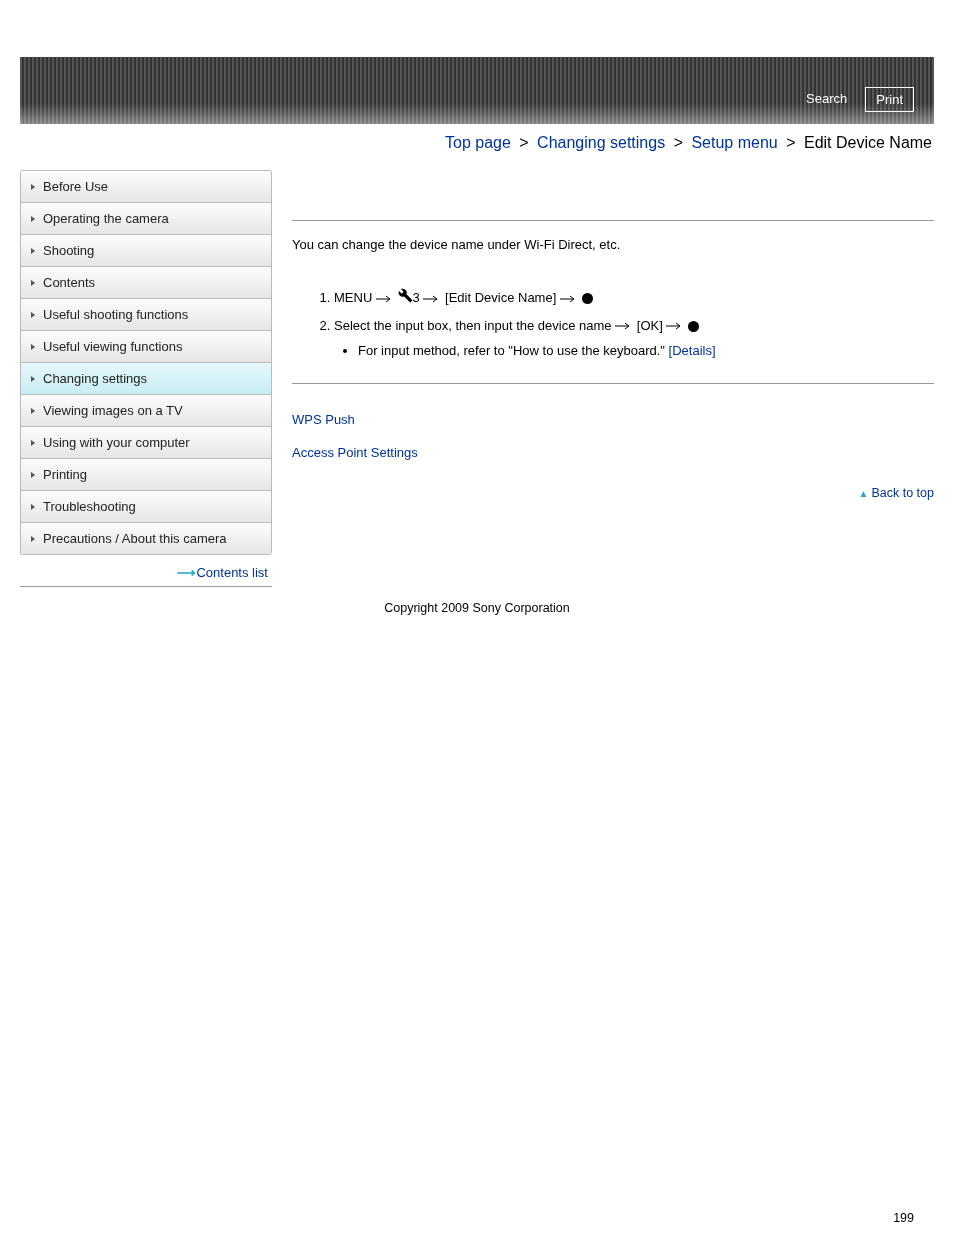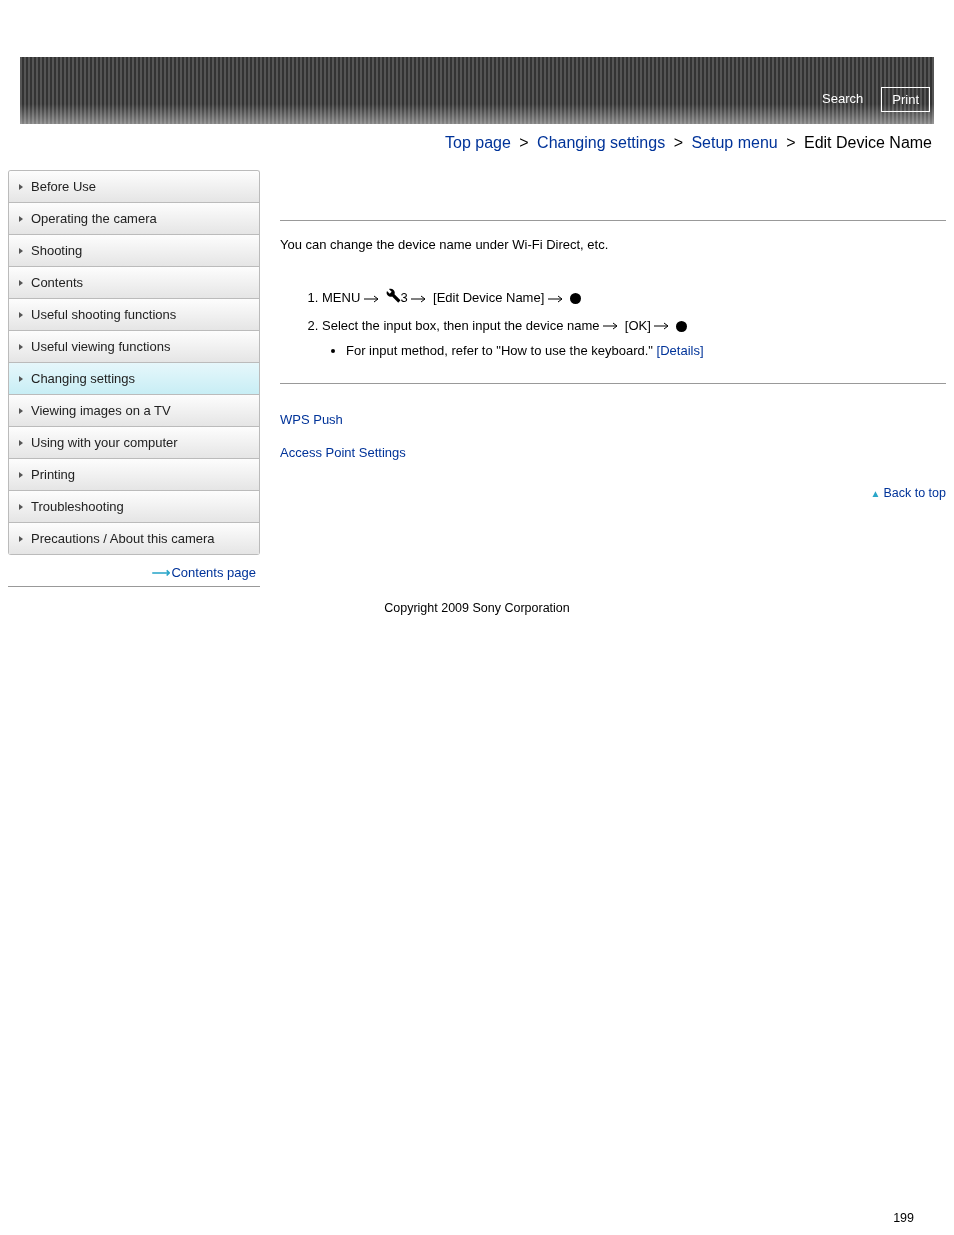--- a/index.html
+++ b/index.html
@@ -11,29 +11,29 @@
     background: repeating-linear-gradient(90deg, #555 0 2px, #333 2px 4px);
     background-color: #3a3a3a;
     position: relative;
     margin: 57px 20px 0 20px;
   }
   .banner-fade {
     position:absolute; left:0; right:0; bottom:0; height:20px;
     background: linear-gradient(to bottom, rgba(255,255,255,0), rgba(255,255,255,0.4));
     pointer-events:none;
   }
-  .banner-buttons { position: absolute; right: 4px; top: 30px; display:flex; gap:8px; }
+  .banner-buttons { position: absolute; right: 20px; top: 30px; display:flex; gap:8px; }
   .btn-link { color:#fff; font-size:13px; padding:4px 10px; }
   .btn-print { color:#fff; font-size:13px; padding:4px 10px; border:1px solid #fff; }
 
   .breadcrumb { text-align:right; padding: 10px 22px 18px 0; font-size:16px; }
   .breadcrumb span.sep { color:#000; padding:0 4px; }
   .breadcrumb span.current { color:#000; }
 
-  .layout { display:flex; align-items:flex-start; padding: 0 8px; }
+  .layout { display:flex; align-items:flex-start; padding: 0 20px; }
   .sidebar { width:252px; flex:none; }
   .nav { list-style:none; border:1px solid #bbb; border-bottom:none; border-radius:3px; overflow:hidden; }
   .nav li {
     border-bottom:1px solid #bbb;
     background: linear-gradient(to bottom, #fdfdfd, #e5e5e5);
     padding: 8px 10px 8px 22px;
     font-size:13px;
     position:relative;
     cursor:pointer;
     color:#222;
@@ -97,21 +97,21 @@
       <li>Useful shooting functions</li>
       <li>Useful viewing functions</li>
       <li class="active">Changing settings</li>
       <li>Viewing images on a TV</li>
       <li>Using with your computer</li>
       <li>Printing</li>
       <li>Troubleshooting</li>
       <li>Precautions / About this camera</li>
     </ul>
     <div class="contents-link">
-      <span class="arrow">⟶</span><a>Contents page</a>
+      <span class="arrow">⟶</span><a>Contents list</a>
     </div>
   </div>
 
   <div class="main">
     <hr class="rule">
     <p class="intro">You can change the device name under Wi-Fi Direct, etc.</p>
     <ol class="steps">
       <li>
         <span>MENU</span>
         <span class="arrow-glyph"><svg width="18" height="8">

